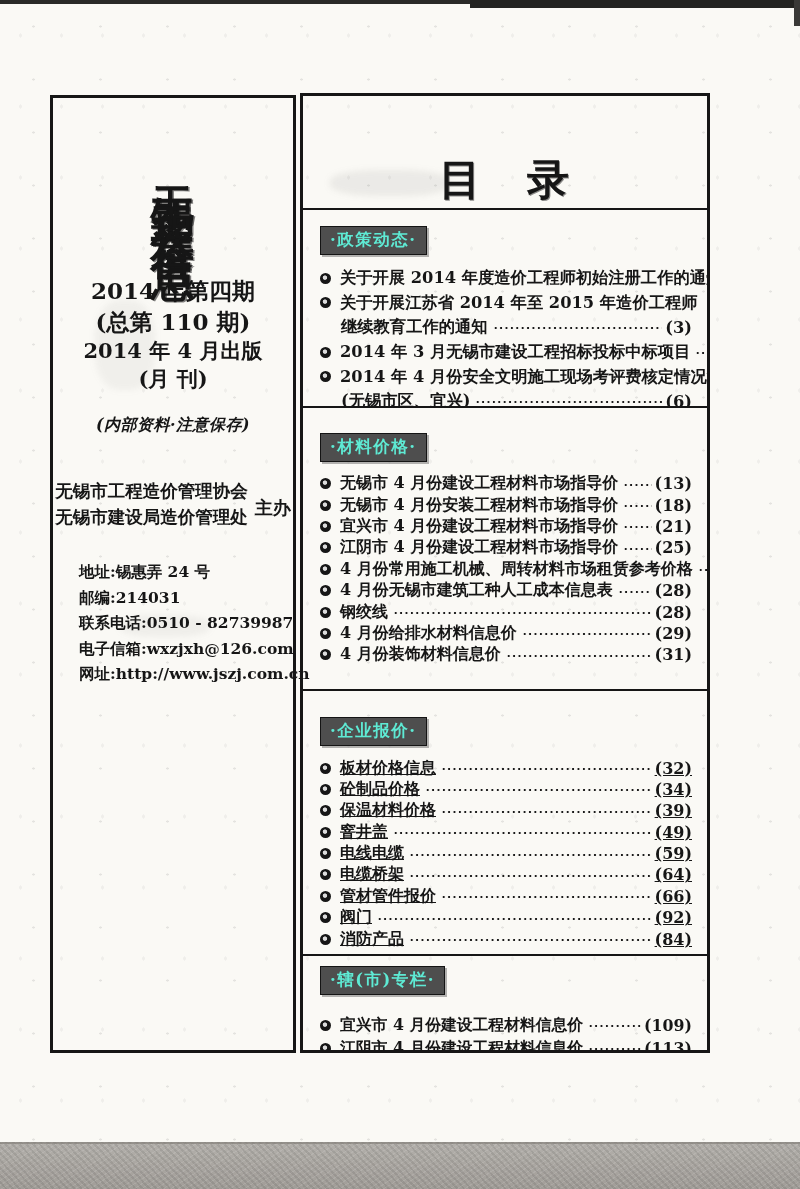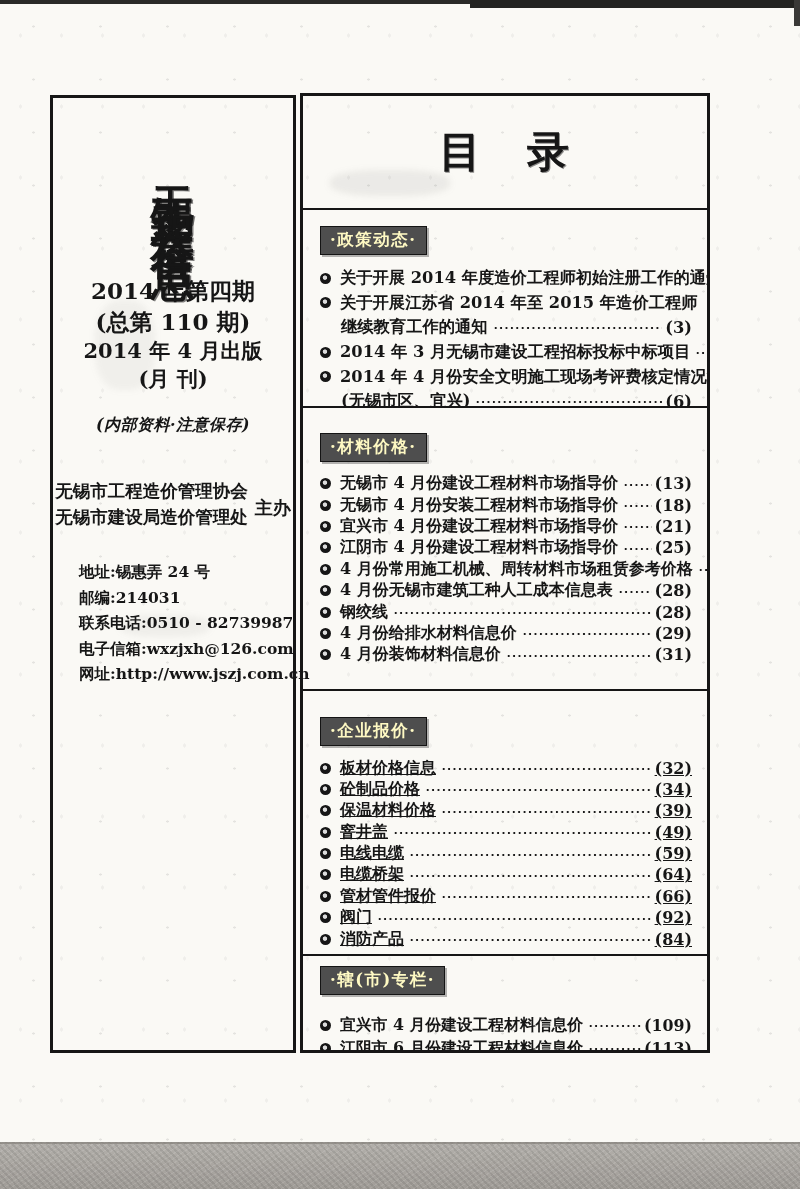--- a/index.html
+++ b/index.html
@@ -55,31 +55,31 @@
   .contact div{font-size:15.5px;font-weight:700;line-height:25.6px;white-space:nowrap;}
 
   
   .right-panel{
     position:absolute;left:300px;top:93px;width:410px;height:960px;
     border:3px solid #161616;box-sizing:border-box;
     display:flex;flex-direction:column;
   }
   .toc-title-block{
     height:112px;border-bottom:2px solid #161616;flex:0 0 auto;
-    display:flex;align-items:center;justify-content:center;
+    display:flex;align-items:flex-end;justify-content:center;
   }
   .toc-title{font-size:42px;font-weight:700;letter-spacing:2px;text-shadow:1px .5px 0 rgba(25,25,25,.5);}
   .toc-section{box-sizing:border-box;padding:0 15px 0 17px;overflow:hidden;}
   .toc-section + .toc-section{border-top:2px solid #161616;}
   .s0{height:216px;}
   .s1{height:312px;}
   .s2{height:291px;text-decoration:underline;}
   .s3{flex:1 1 auto;}
   .badge{
-    display:inline-block;background:#4e4e4e;color:#fef9c3;
+    display:inline-block;background:#4e4e4e;color:#5eead4;
     border:1px solid #141414;box-shadow:2px 2px 0 rgba(70,70,70,.4);
     padding:2px 9px 3px;font-size:16.5px;font-weight:700;letter-spacing:1.5px;
     white-space:nowrap;
   }
   .s0 .badge{margin-top:16px;}
   .s1 .badge{margin-top:25px;}
   .s2 .badge{margin-top:26px;}
   .s3 .badge{margin-top:10px;}
   .items{margin-top:11px;}
   .s3 .items{margin-top:19px;}
@@ -312,21 +312,21 @@
     <span class="badge">·辖(市)专栏·</span>
     <div class="items">
             <div class="toc-row">
               <span class="bullet"></span>
               <span class="toc-text">宜兴市 4 月份建设工程材料信息价</span>
               <span class="leader"></span>
               <span class="pageno">(109)</span>
             </div>
             <div class="toc-row">
               <span class="bullet"></span>
-              <span class="toc-text">江阴市 6 月份建设工程材料信息价</span>
+              <span class="toc-text">江阴市 4 月份建设工程材料信息价</span>
               <span class="leader"></span>
               <span class="pageno">(113)</span>
             </div>
           </div>
   </div>
 </div>
   </div>
 
   <div class="scan-band"></div>
 </div>

